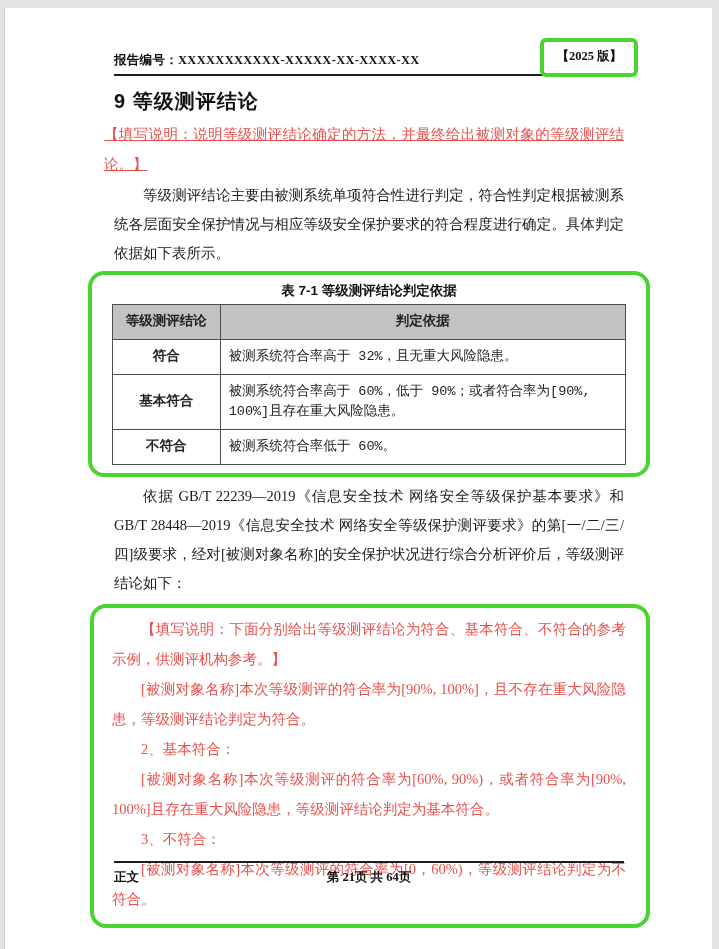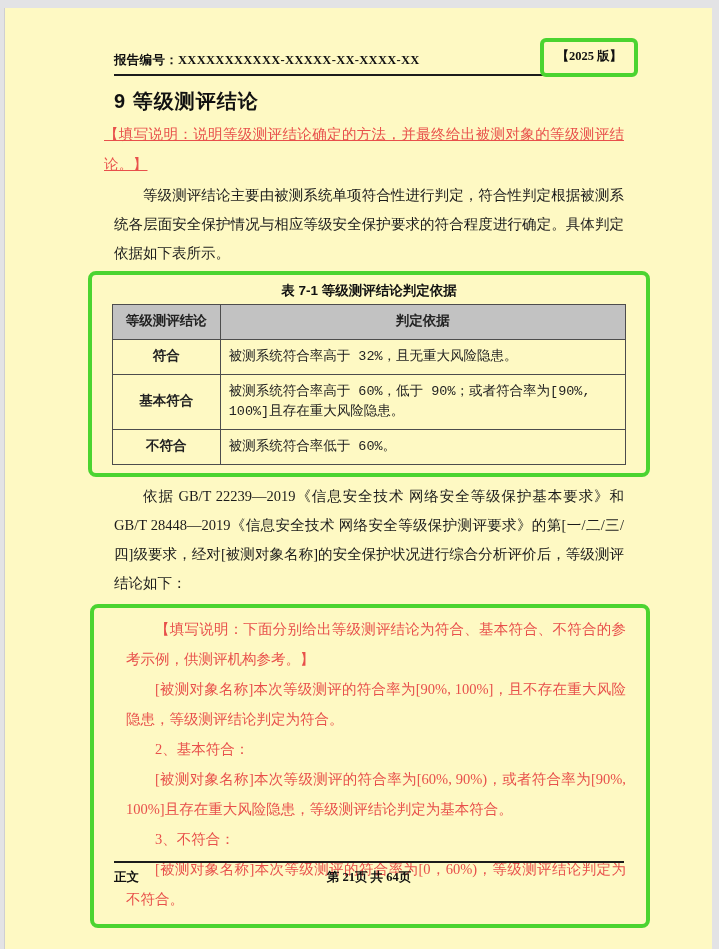--- a/index.html
+++ b/index.html
@@ -6,21 +6,21 @@
   html,body { width:719px; height:949px; }
   body {
     background:#e3e3e5;
     position:relative;
     font-family:"Liberation Serif","DejaVu Serif",serif;
     overflow:hidden;
   }
   .page {
     position:absolute; left:4px; top:8px;
     width:708px; height:941px;
-    background:#fef9c3;
+    background:#ffffff;
     padding:0 88px 0 109px;
     overflow:hidden;
     border-left:1px solid #cfcfd2;
   }
   
   .doc-header {
     margin-top:38px;
     position:relative;
     border-bottom:2px solid #1c1c1c;
     padding-bottom:5px;
@@ -51,29 +51,29 @@
     font-size:14.5px; line-height:30px;
     text-align:justify; margin-left:-10px;text-decoration:underline;
   }
   p.body-text {
     font-size:14.5px; line-height:29px; color:#1b1b1b;
     text-align:justify; text-indent:2em; margin-top:2px;
   }
   
   .green-box {
     border:4px solid var(--green);
-    border-radius:8px;
+    border-radius:16px;
   }
   .green-box.table-area {
     margin:3px -26px 2px -26px;
     padding:5px 20px 8px 20px;
   }
   .green-box.examples-area {
     margin:6px -26px 0 -24px;
-    padding:6px 20px 10px 32px;
+    padding:6px 20px 10px 18px;
   }
   
   .tbl-caption {
     text-align:center; font-weight:bold; font-size:13.5px;
     font-family:"Liberation Sans","DejaVu Sans",sans-serif;
     margin:2px 0 4px 0; color:#111;
   }
   table.judge {
     width:100%; border-collapse:collapse;
     font-size:13.5px; color:#222;

